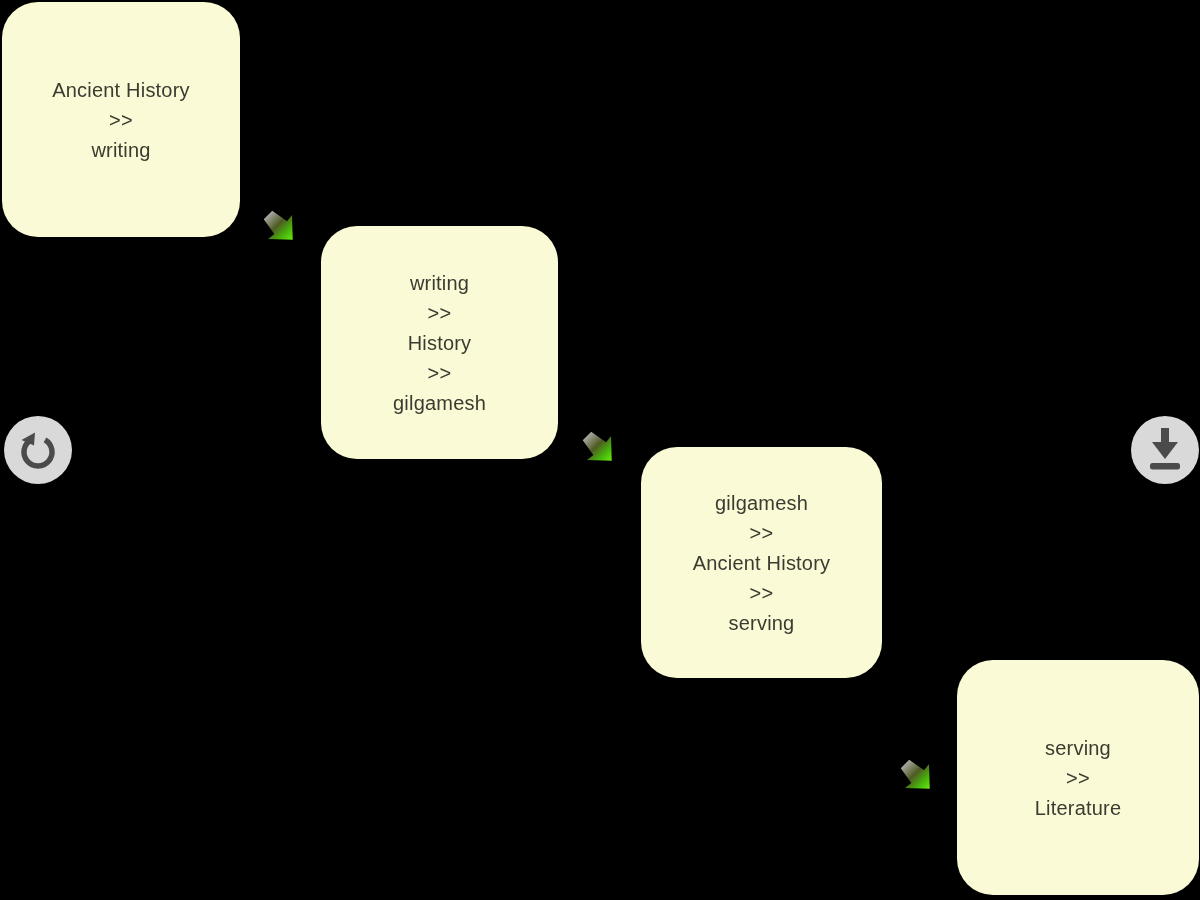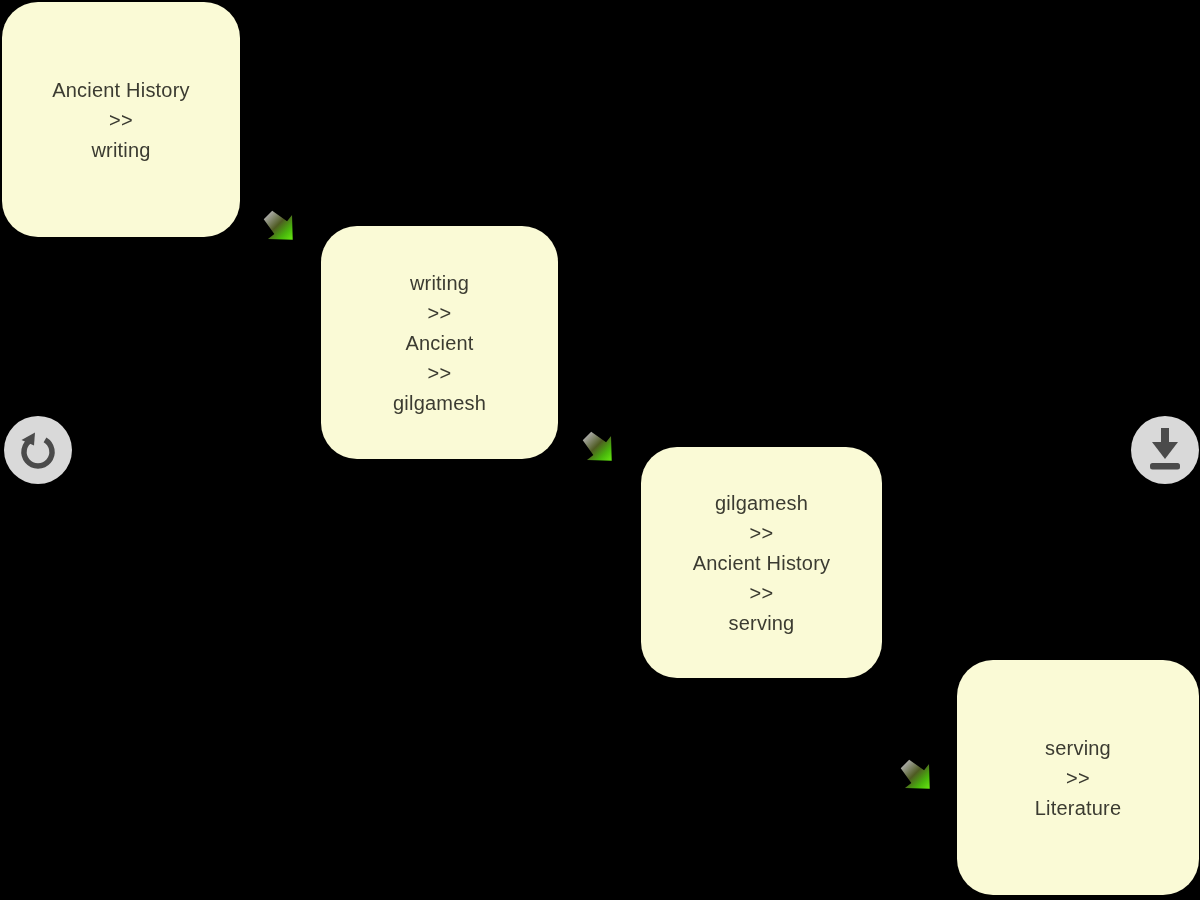--- a/index.html
+++ b/index.html
@@ -74,21 +74,21 @@
     </defs>
     <g transform="rotate(45 23 23)">
       <path d="M6 17 L24 14 L23 6 L41 23 L23 40 L24 32 L6 29 Z" fill="url(#ag1)"></path>
     </g>
   </svg>
 
   <div class="card card2">
     <div class="card-text">
       <span class="line">writing</span>
       <span class="line">&gt;&gt;</span>
-      <span class="line">Ancient</span>
+      <span class="line">History</span>
       <span class="line">&gt;&gt;</span>
       <span class="line">gilgamesh</span>
     </div>
   </div>
 
   <svg class="arrow arrow2" viewBox="0 0 46 46">
     <defs>
       <linearGradient id="ag2" x1="0" y1="0" x2="1" y2="0">
         <stop offset="0" stop-color="#a8a8a2"></stop>
         <stop offset="0.4" stop-color="#4e5b22"></stop>

